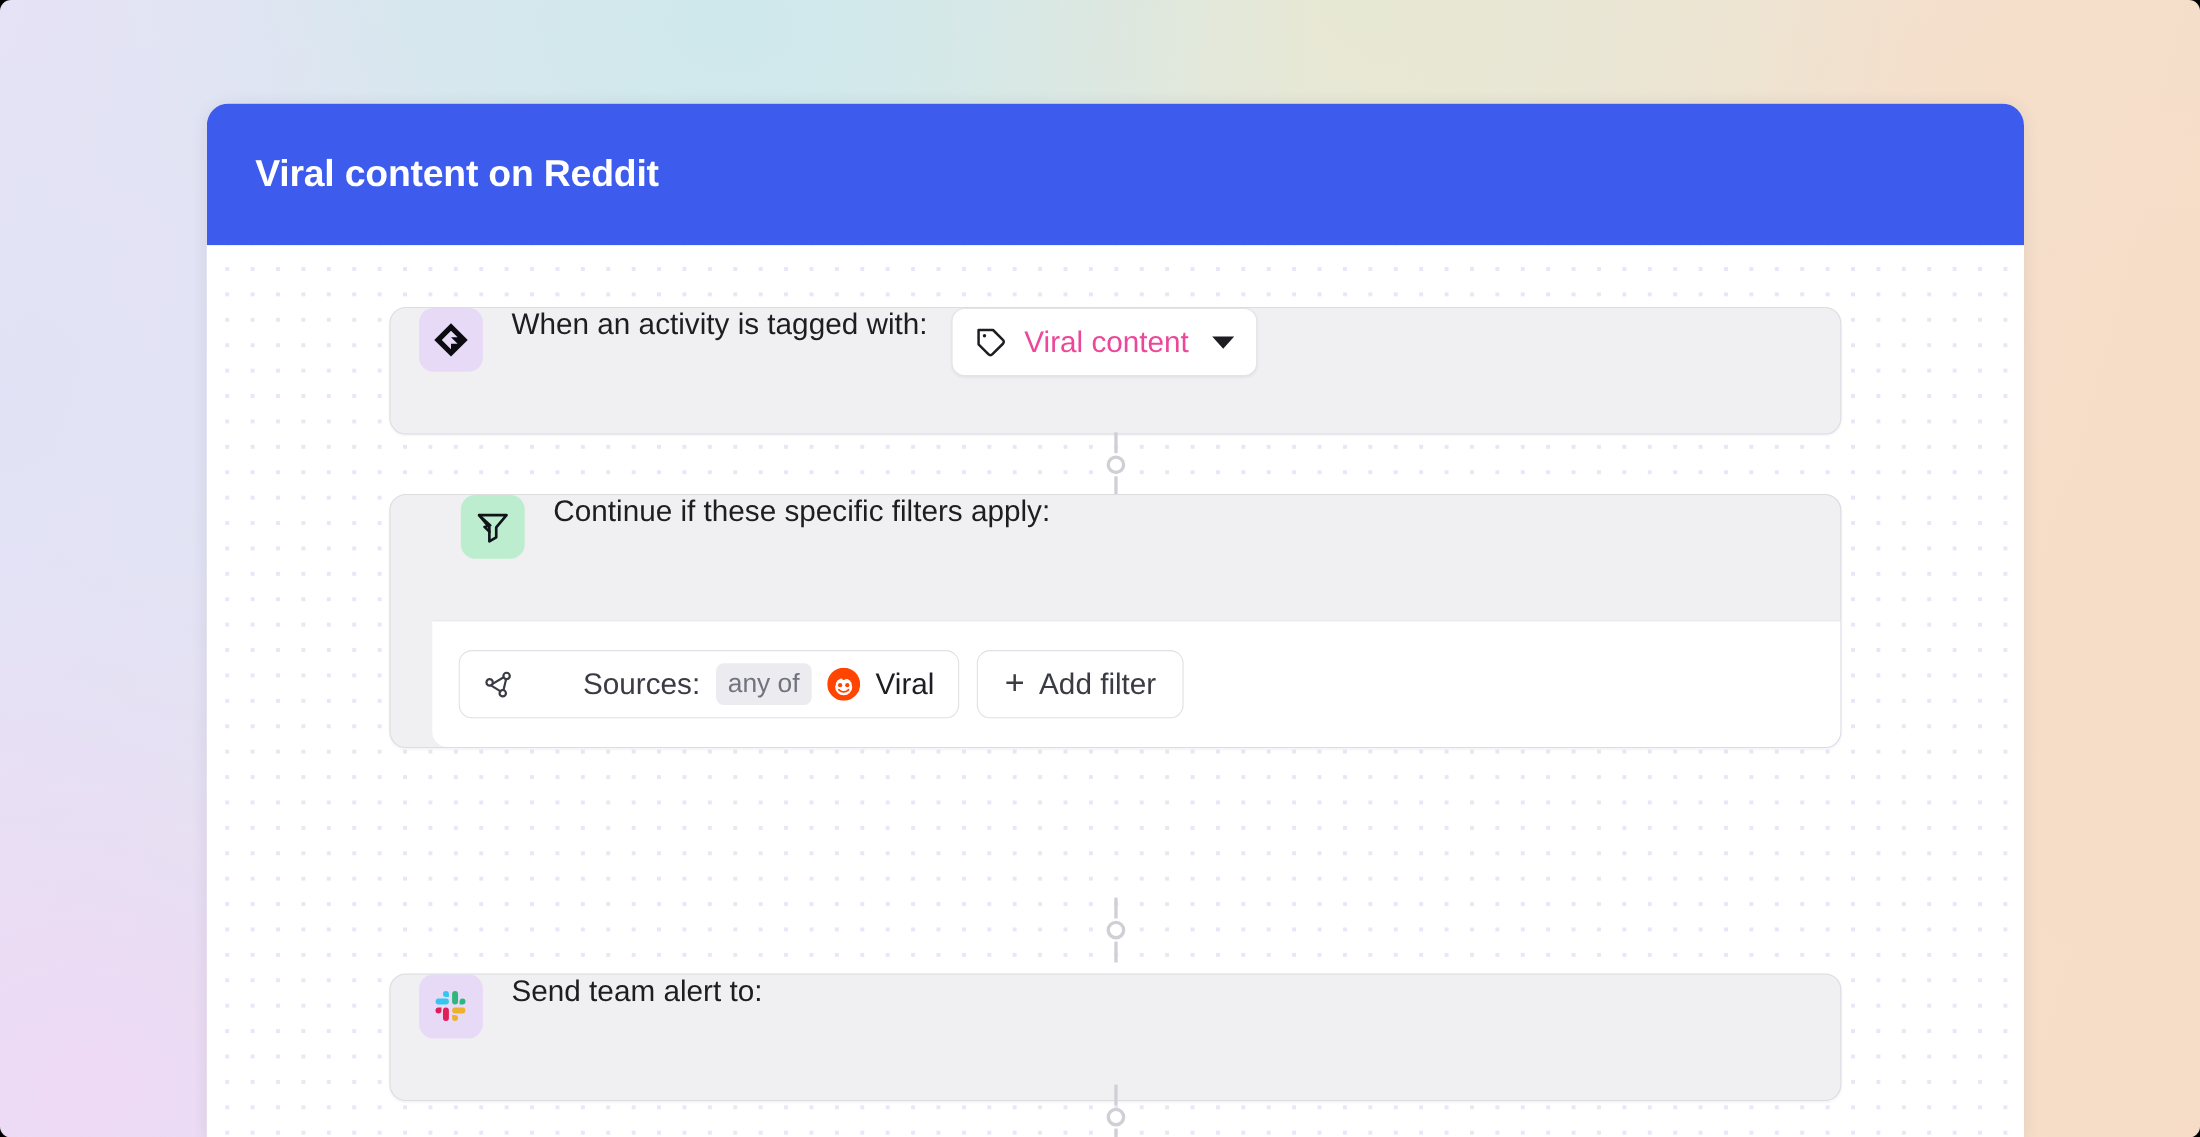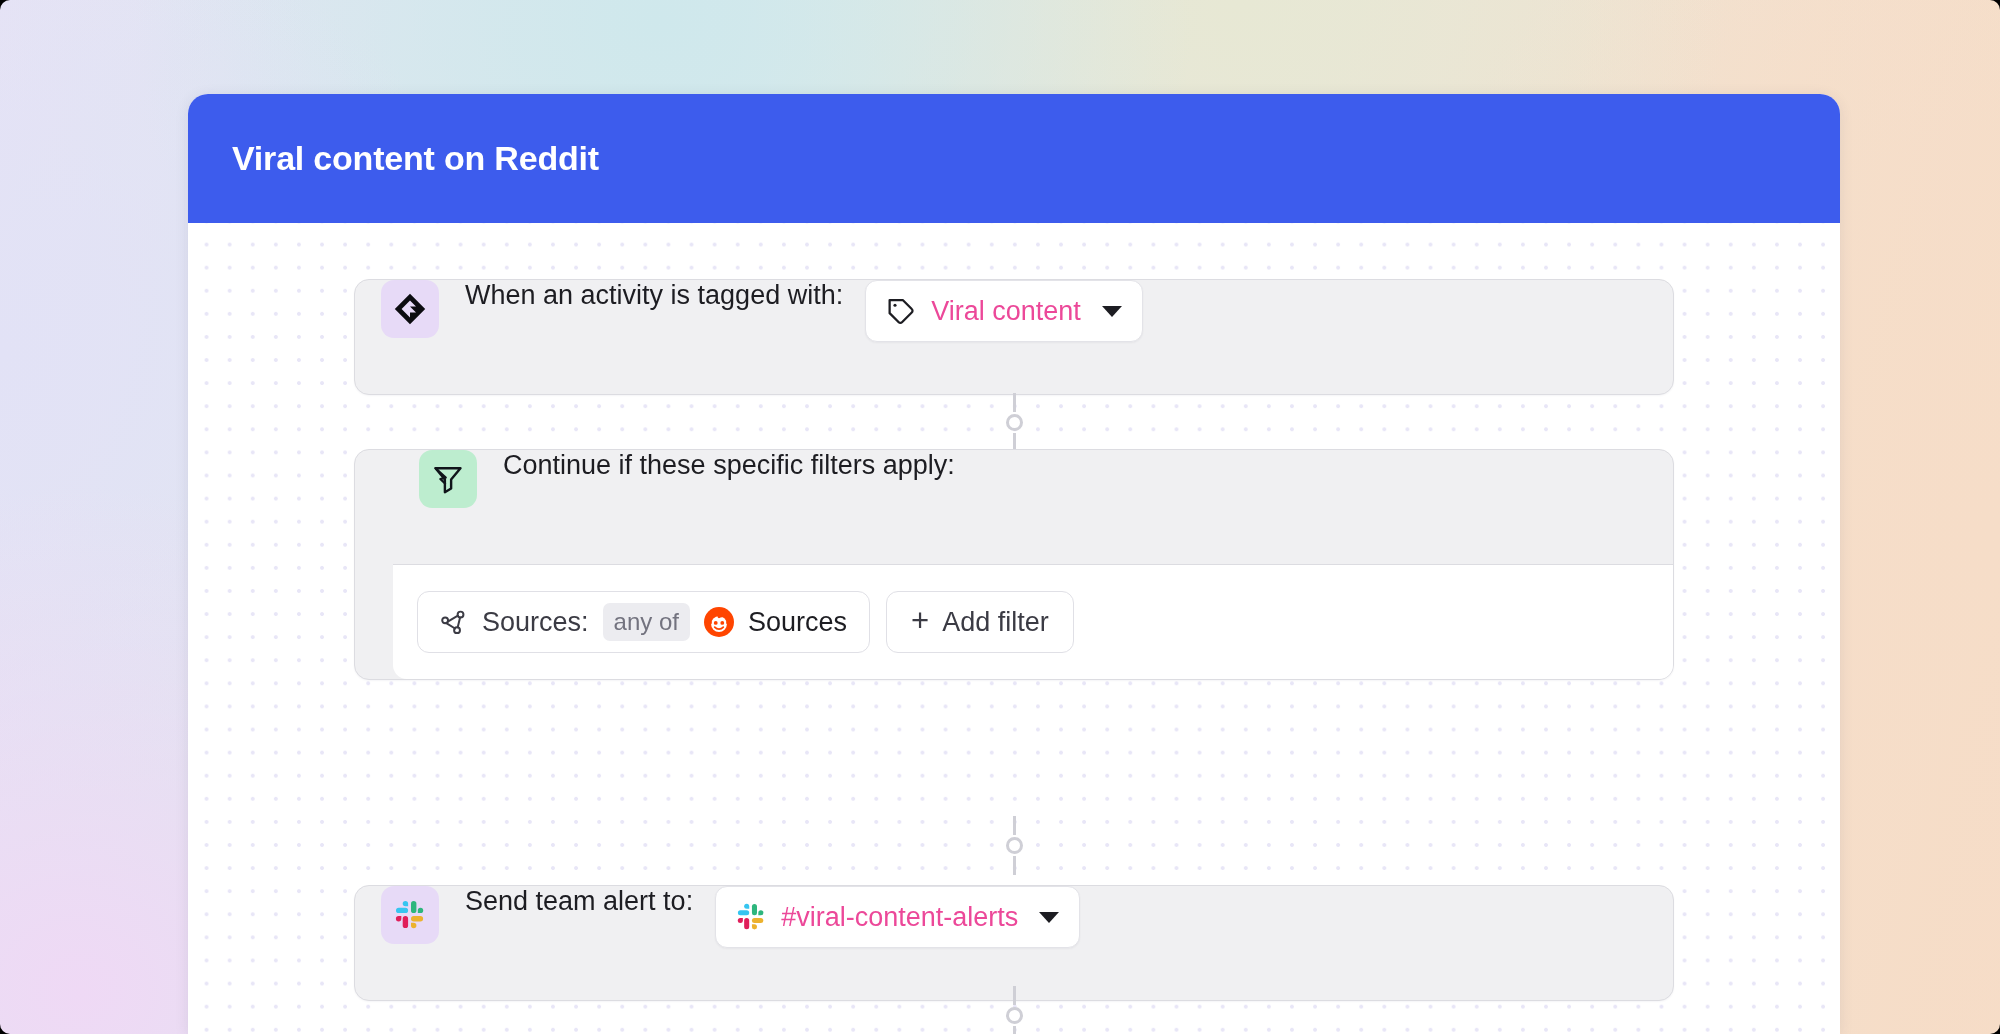--- a/index.html
+++ b/index.html
@@ -143,20 +143,21 @@
     display: flex;
     align-items: center;
     padding: 0 22px;
     gap: 14px;
     cursor: pointer;
   }
   .filter-chip .chip-label {
     font-size: 27px;
     color: #3b3b44;
     white-space: nowrap;
+    margin-left: 48px;
   }
   .anyof-pill {
     background: #ececf0;
     border-radius: 7px;
     padding: 5px 11px;
     font-size: 24px;
     color: #73737f;
     white-space: nowrap;
   }
   .source-name {
@@ -277,21 +278,21 @@
                 <circle cx="25.4" cy="9.3" r="2.6" fill="#ff4500"></circle>
                 <circle cx="27.1" cy="16.4" r="3.3" fill="#ff4500"></circle>
                 <circle cx="4.9" cy="16.4" r="3.3" fill="#ff4500"></circle>
                 <line x1="16" y1="10.6" x2="23.9" y2="9.3" stroke="#ff4500" stroke-width="1.7"></line>
                 <circle cx="16" cy="10.4" r="1.5" fill="#ff4500"></circle>
                 <circle cx="12.5" cy="17" r="2.05" fill="#ff4500"></circle>
                 <circle cx="19.5" cy="17" r="2.05" fill="#ff4500"></circle>
                 <path d="M11.4 21.4c1.4 1.5 3 2.1 4.6 2.1s3.2-.6 4.6-2.1" stroke="#ff4500" stroke-width="1.8" fill="none" stroke-linecap="round"></path>
               </svg>
             </span>
-            <span class="source-name">Sources</span>
+            <span class="source-name">Viral</span>
           </div>
           <div class="add-filter">
             <span class="plus-glyph">+</span>
             <span>Add filter</span>
           </div>
         </div>
       </div>
 
       <div class="connector" style="top:593px;">
         <div class="conn-line" style="height:19px;"></div>
@@ -309,38 +310,20 @@
                 <path d="M11.4 7.3a2.7 2.7 0 1 1 2.7-2.7v2.7h-2.7z" fill="#36c5f0"></path>
                 <path d="M11.4 8.7a2.7 2.7 0 0 1 0 5.4H4.7a2.7 2.7 0 1 1 0-5.4h6.7z" fill="#36c5f0"></path>
                 <path d="M23.8 11.4a2.7 2.7 0 1 1 2.7 2.7h-2.7v-2.7z" fill="#2eb67d"></path>
                 <path d="M22.4 11.4a2.7 2.7 0 0 1-5.4 0V4.7a2.7 2.7 0 1 1 5.4 0v6.7z" fill="#2eb67d"></path>
                 <path d="M19.7 23.8a2.7 2.7 0 1 1-2.7 2.7v-2.7h2.7z" fill="#ecb22e"></path>
                 <path d="M19.7 22.4a2.7 2.7 0 0 1 0-5.4h6.7a2.7 2.7 0 1 1 0 5.4h-6.7z" fill="#ecb22e"></path>
               </g>
             </svg>
           </div>
           <span class="node-label">Send team alert to:</span>
-          <div class="value-pill">
-            <span style="display:flex;">
-              <svg width="30" height="30" viewBox="0 0 32 32" aria-hidden="true">
-                <g>
-                  <path d="M7.3 19.7a2.7 2.7 0 1 1-2.7-2.7h2.7v2.7z" fill="#e01e5a"></path>
-                  <path d="M8.7 19.7a2.7 2.7 0 0 1 5.4 0v6.7a2.7 2.7 0 1 1-5.4 0v-6.7z" fill="#e01e5a"></path>
-                  <path d="M11.4 7.3a2.7 2.7 0 1 1 2.7-2.7v2.7h-2.7z" fill="#36c5f0"></path>
-                  <path d="M11.4 8.7a2.7 2.7 0 0 1 0 5.4H4.7a2.7 2.7 0 1 1 0-5.4h6.7z" fill="#36c5f0"></path>
-                  <path d="M23.8 11.4a2.7 2.7 0 1 1 2.7 2.7h-2.7v-2.7z" fill="#2eb67d"></path>
-                  <path d="M22.4 11.4a2.7 2.7 0 0 1-5.4 0V4.7a2.7 2.7 0 1 1 5.4 0v6.7z" fill="#2eb67d"></path>
-                  <path d="M19.7 23.8a2.7 2.7 0 1 1-2.7 2.7v-2.7h2.7z" fill="#ecb22e"></path>
-                  <path d="M19.7 22.4a2.7 2.7 0 0 1 0-5.4h6.7a2.7 2.7 0 1 1 0 5.4h-6.7z" fill="#ecb22e"></path>
-                </g>
-              </svg>
-            </span>
-            <span class="pill-text">#viral-content-alerts</span>
-            <span class="caret"></span>
-          </div>
         </div>
       </div>
 
       <div class="connector" style="top:763px;">
         <div class="conn-line" style="height:19px;"></div>
         <div class="conn-ring"></div>
         <div class="conn-line" style="height:26px;"></div>
       </div>
 
     </div>

